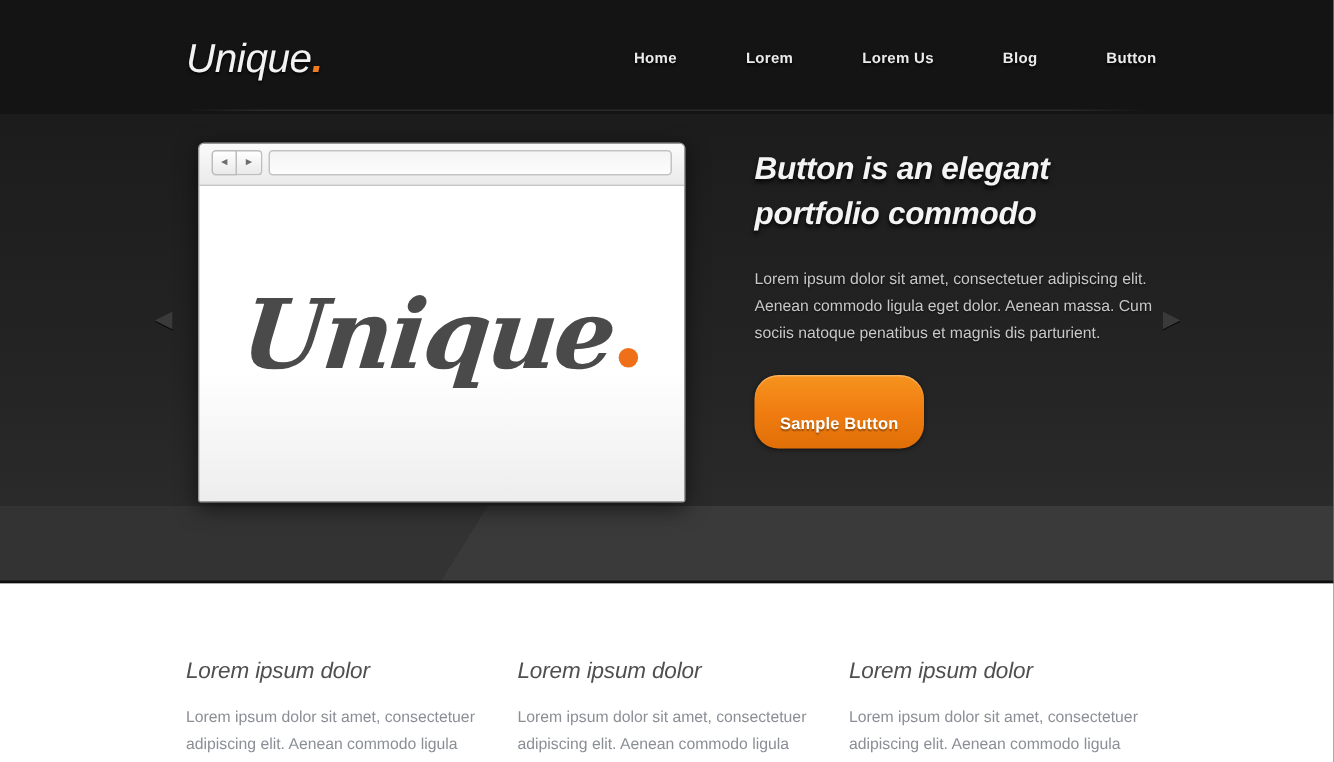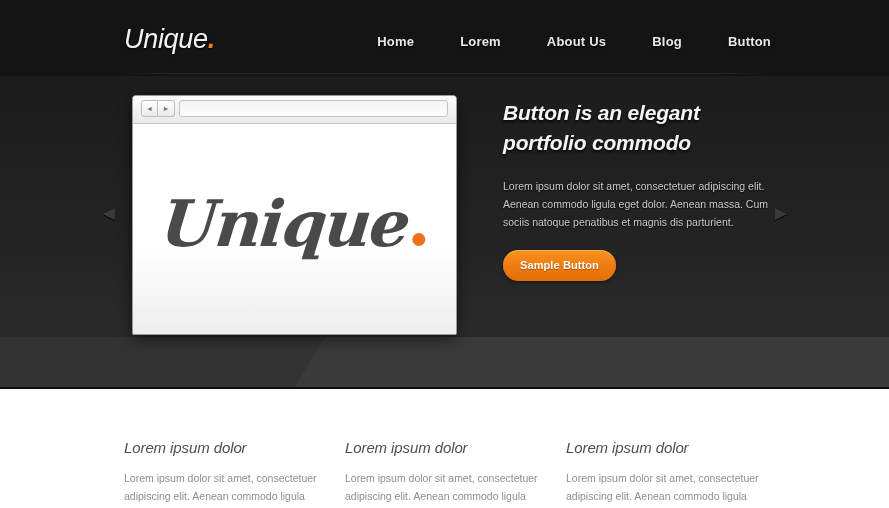--- a/index.html
+++ b/index.html
@@ -50,21 +50,21 @@
   .logo {
     position:absolute; left:124px; top:24px;
     font-size:27px; font-style:italic; font-weight:400;
     color:#f2f2f2; letter-spacing:-0.3px;
     text-shadow:0 1px 2px rgba(0,0,0,.8);
   }
   .logo .dot { color:#f07c1e; font-weight:700; }
 
   .nav { position:absolute; right:118px; top:34px; display:flex; gap:30px; }
   .nav a {
-    font-size:13px; font-weight:700; color:#eaeaea;
+    font-size:10px; font-weight:700; color:#eaeaea;
     text-decoration:none; letter-spacing:.2px;
     text-shadow:0 1px 2px rgba(0,0,0,.9);
     white-space:nowrap;
     padding-left:16px;
   }
 
   .hdr-divider {
     position:absolute; left:122px; top:73px; width:644px; height:1px;
     background:linear-gradient(90deg, rgba(255,255,255,0) 0%, rgba(255,255,255,.09) 8%, rgba(255,255,255,.09) 92%, rgba(255,255,255,0) 100%);
   }
@@ -135,21 +135,21 @@
     color:#f4f4f4; line-height:1.42; letter-spacing:-.2px;
     text-shadow:0 2px 3px rgba(0,0,0,.85);
   }
   .hero-para {
     margin-top:19px;
     font-size:10.5px; color:#c8c8c8; line-height:1.72;
     text-shadow:0 1px 1px rgba(0,0,0,.7);
   }
   .btn-sample {
     display:inline-block; margin-top:19px;
-    padding:9px 17px 10px;
+    padding:27px 17px 10px;
     background:linear-gradient(180deg,#f6931e 0%,#f07c10 52%,#e06f08 100%);
     border:none; border-radius:16px;
     color:#ffffff; font-size:11px; font-weight:700; letter-spacing:.1px;
     text-shadow:0 1px 1px rgba(0,0,0,.35);
     box-shadow:0 1px 3px rgba(0,0,0,.5), inset 0 1px 0 rgba(255,255,255,.28);
     cursor:pointer;
   }
 
   
   .cols {
@@ -182,21 +182,21 @@
     <div class="dark-bottom-edge"></div>
   </div>
 
   <div class="header-inner">
     <div class="logo">
       <span>Unique</span><span class="dot">.</span>
     </div>
     <nav class="nav">
       <a href="#">Home</a>
       <a href="#">Lorem</a>
-      <a href="#">About Us</a>
+      <a href="#">Lorem Us</a>
       <a href="#">Blog</a>
       <a href="#">Button</a>
     </nav>
   </div>
   <div class="hdr-divider"></div>
 
   <div class="slider-arrow arrow-prev">◄</div>
   <div class="slider-arrow arrow-next">►</div>
 
   <div class="browser">

